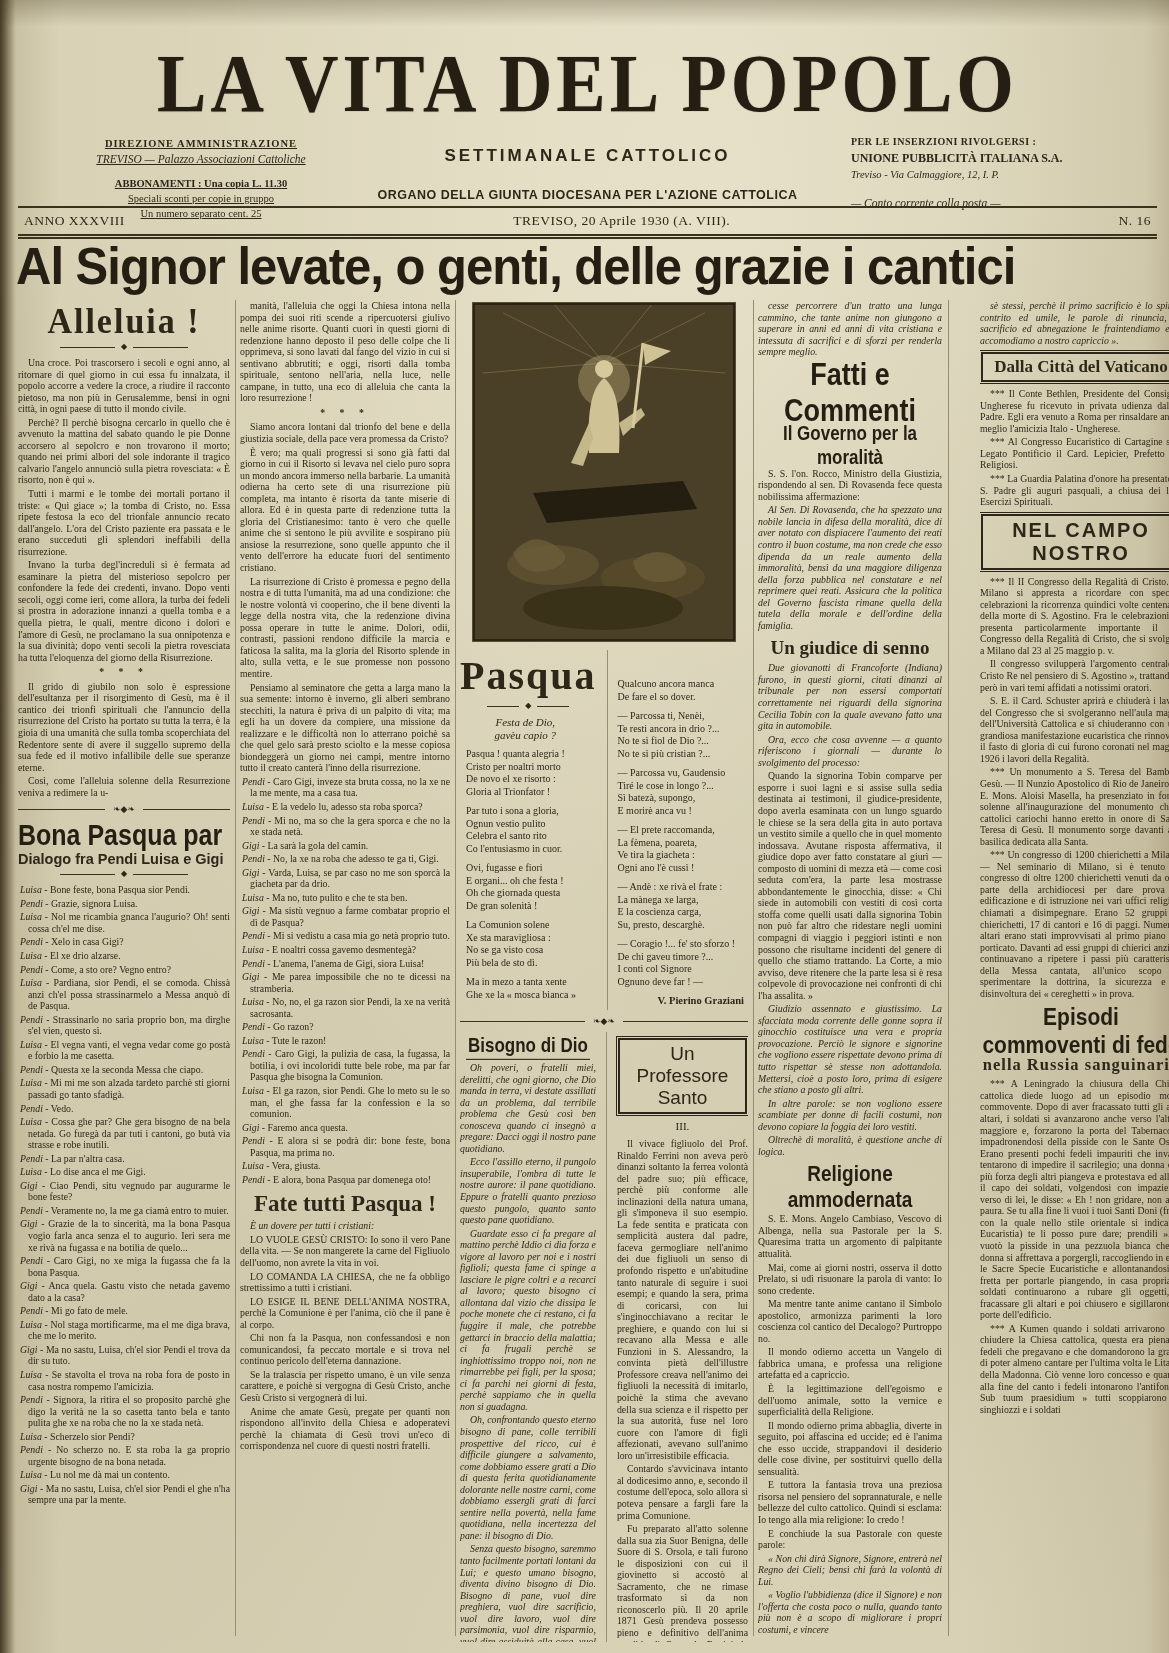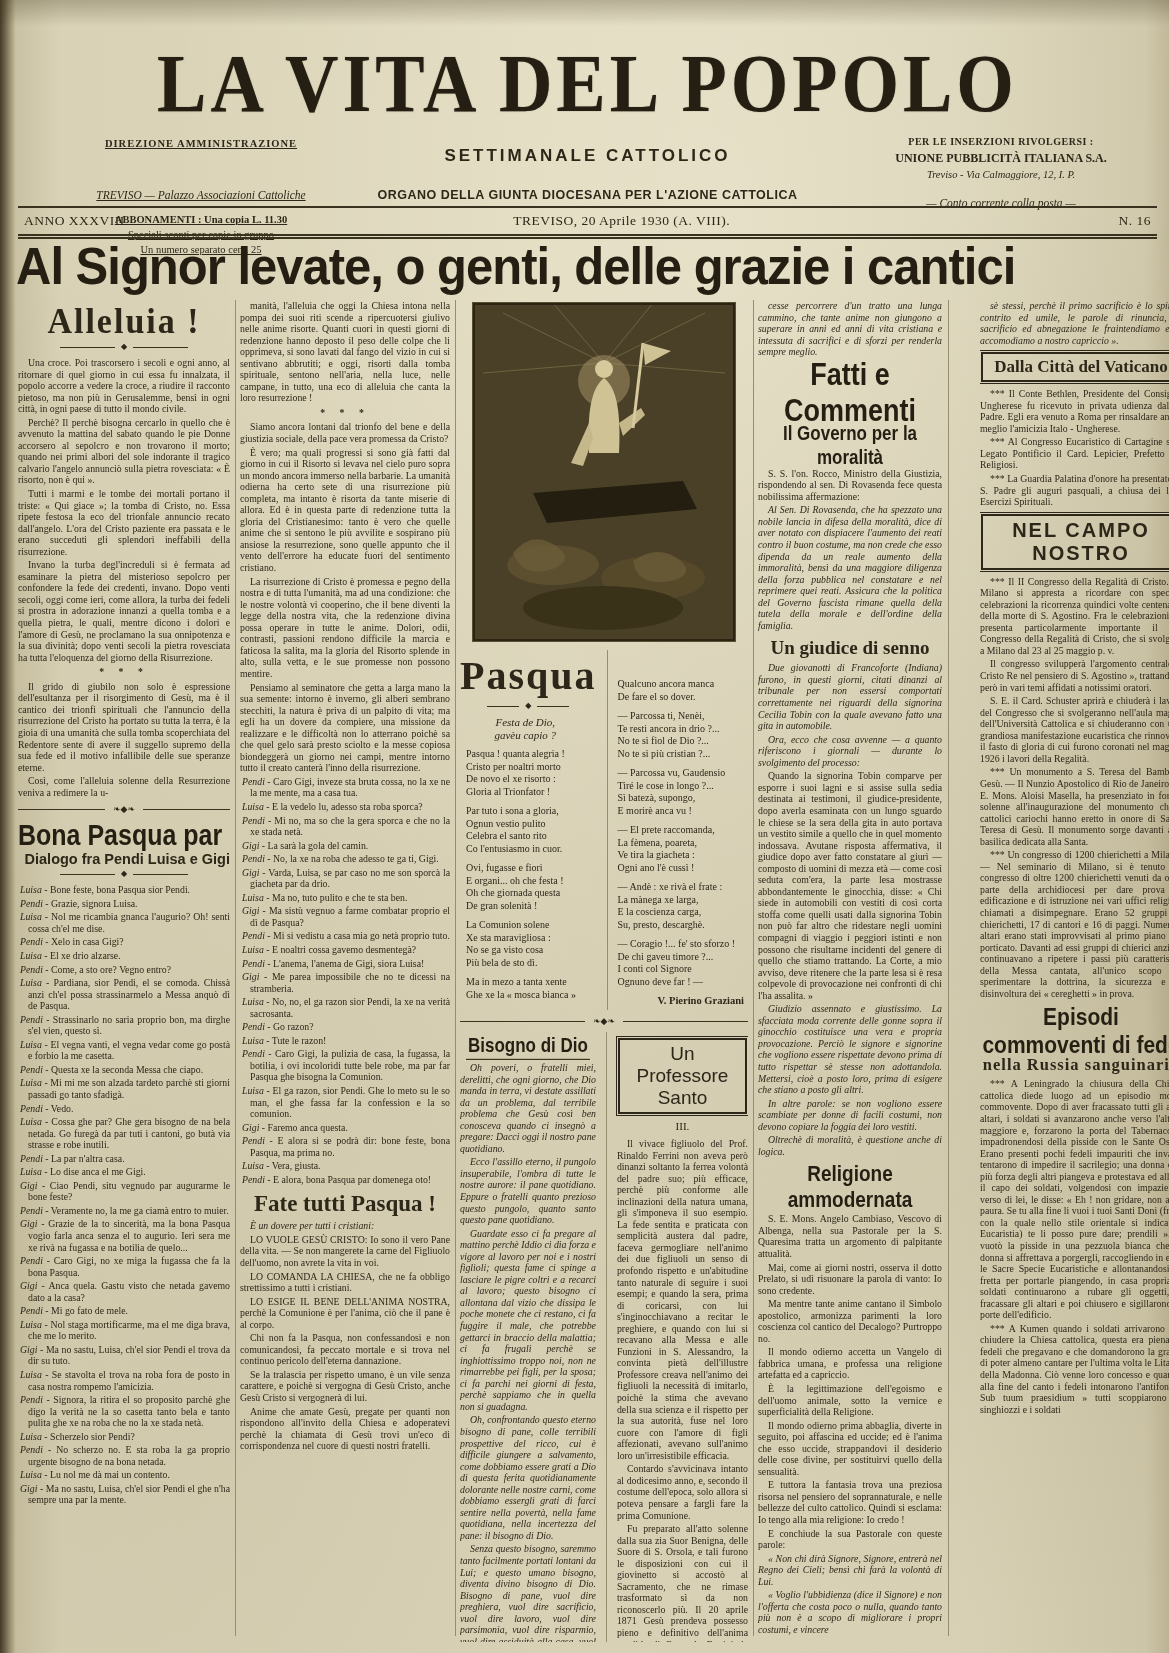--- a/index.html
+++ b/index.html
@@ -15,26 +15,26 @@
   .topshade{position:absolute;left:0;top:0;width:100%;height:26px;
     background:linear-gradient(180deg,rgba(60,50,25,.28),rgba(60,50,25,0));}
 
   
   .masthead{position:absolute;left:18px;right:12px;top:28px;height:178px;}
   .mast-title{position:absolute;left:0;right:0;top:18px;text-align:center;
     font-family:"Liberation Serif",serif;font-weight:700;font-size:74px;line-height:1;
     letter-spacing:4px;transform:scaleY(1.12);color:#241f12;text-shadow:0 0 1px rgba(40,30,10,.5);}
   .mast-left{position:absolute;left:18px;top:108px;width:330px;text-align:center;font-size:10.5px;line-height:1.45;text-decoration:underline;}
   .mast-left .b1{font-weight:700;letter-spacing:1px;font-size:10.5px;}
-  .mast-left .b2{font-style:italic;font-size:11.5px;margin-top:36px;}
+  .mast-left .b2{font-style:italic;font-size:11.5px;}
   .mast-left .b3{font-weight:700;font-size:10.5px;margin-top:8px;}
   .mast-center{position:absolute;left:330px;right:330px;top:118px;text-align:center;}
   .mast-center .c1{font-family:"Liberation Sans",sans-serif;font-weight:700;font-size:17px;letter-spacing:3px;}
   .mast-center .c2{font-family:"Liberation Sans",sans-serif;font-weight:700;font-size:12.5px;letter-spacing:.5px;margin-top:22px;}
-  .mast-right{position:absolute;right:6px;top:106px;width:300px;text-align:center;font-size:10.5px;line-height:1.5;}
+  .mast-right{position:absolute;right:6px;top:106px;width:300px;text-align:left;font-size:10.5px;line-height:1.5;}
   .mast-right .r1{font-weight:700;font-size:10px;letter-spacing:.5px;}
   .mast-right .r2{font-weight:700;font-size:12px;}
   .mast-right .r3{font-style:italic;font-size:10.5px;}
   .mast-right .r4{font-style:italic;font-size:11.5px;margin-top:12px;}
 
   
   .dateline{position:absolute;left:18px;right:12px;top:206px;height:26px;
     border-top:2px solid #39321e;border-bottom:5px double #39321e;
     display:flex;align-items:center;justify-content:space-between;
     font-size:13.5px;letter-spacing:.5px;padding:0 6px;}
@@ -68,21 +68,21 @@
   .orn{display:flex;align-items:center;justify-content:center;margin:3px auto 6px;width:60%;}
   .orn::before,.orn::after{content:"";flex:1;border-top:1px solid #39321e;}
   .orn span{padding:0 6px;font-size:8px;line-height:1;}
   .sep-orn{display:flex;align-items:center;margin:6px 0;}
   .sep-orn::before,.sep-orn::after{content:"";flex:1;border-top:1.5px solid #39321e;}
   .sep-orn span{padding:0 8px;font-size:9px;}
 
   .h-wood{font-family:"Liberation Sans","DejaVu Sans",sans-serif;font-weight:700;text-align:center;
     transform:scaleY(1.18);letter-spacing:0;color:#241f12;margin:4px 0 2px;}
   .h-bona{font-size:25px;white-space:nowrap;}
-  .h-bona-sub{font-family:"Liberation Sans",sans-serif;font-weight:700;font-size:14.5px;text-align:right;margin:2px 0 1px;}
+  .h-bona-sub{font-family:"Liberation Sans",sans-serif;font-weight:700;font-size:14.5px;text-align:left;margin:2px 0 1px;}
   .h-fatti{font-size:27px;}
   .h-gov{font-size:17px;margin-top:0;}
   .h-fate{font-family:"Liberation Serif",serif;font-weight:700;font-size:23px;text-align:center;margin:6px 0 3px;}
   .h-giudice{font-family:"Liberation Serif",serif;font-weight:700;font-size:19px;text-align:center;margin:6px 0 3px;}
   .h-religione{font-size:19px;margin:8px 0 4px;}
   .h-pasqua{font-size:40px;letter-spacing:2px;}
   .h-bisogno{font-size:17px;border-bottom:1.5px solid #39321e;display:block;width:fit-content;margin:4px auto 4px;padding:0 2px 1px;}
   .boxed{border:2px solid #2d2719;box-shadow:0 0 0 1px #d8d1b5,0 0 0 2px #2d2719;
     text-align:center;padding:3px 4px;margin:6px 1px 6px;}
   .h-vaticano{font-family:"Liberation Serif",serif;font-weight:700;font-size:17px;}

